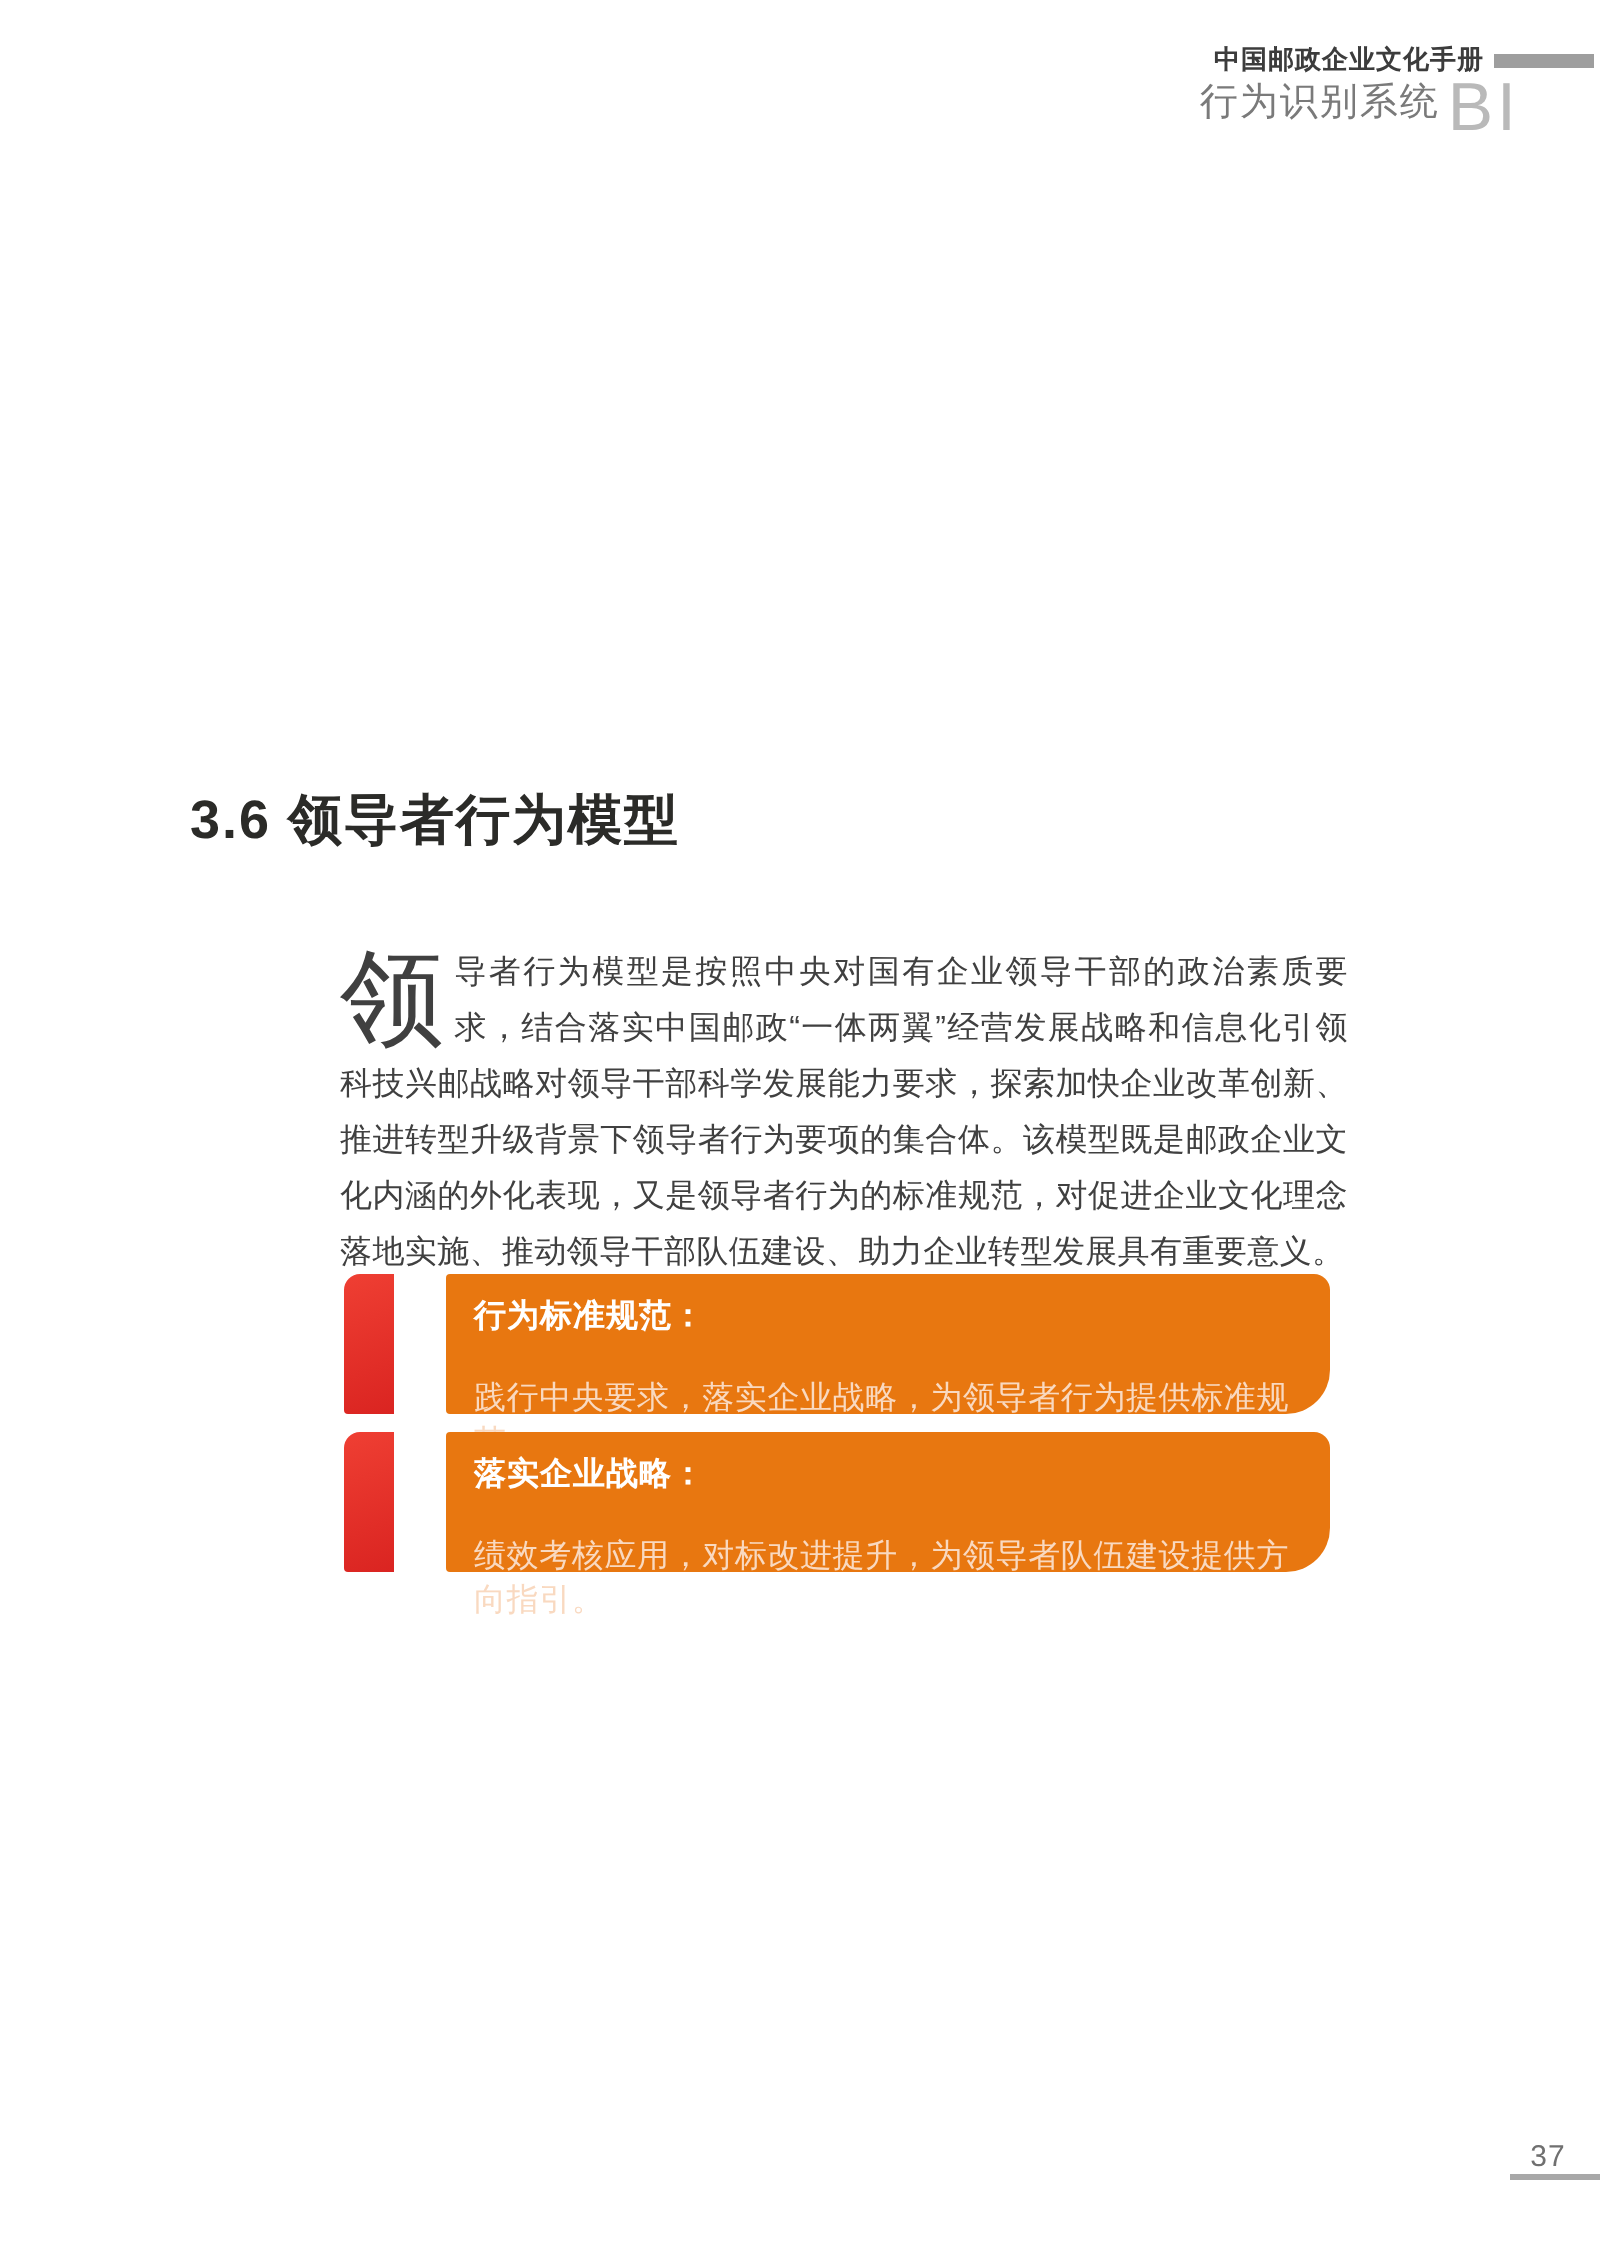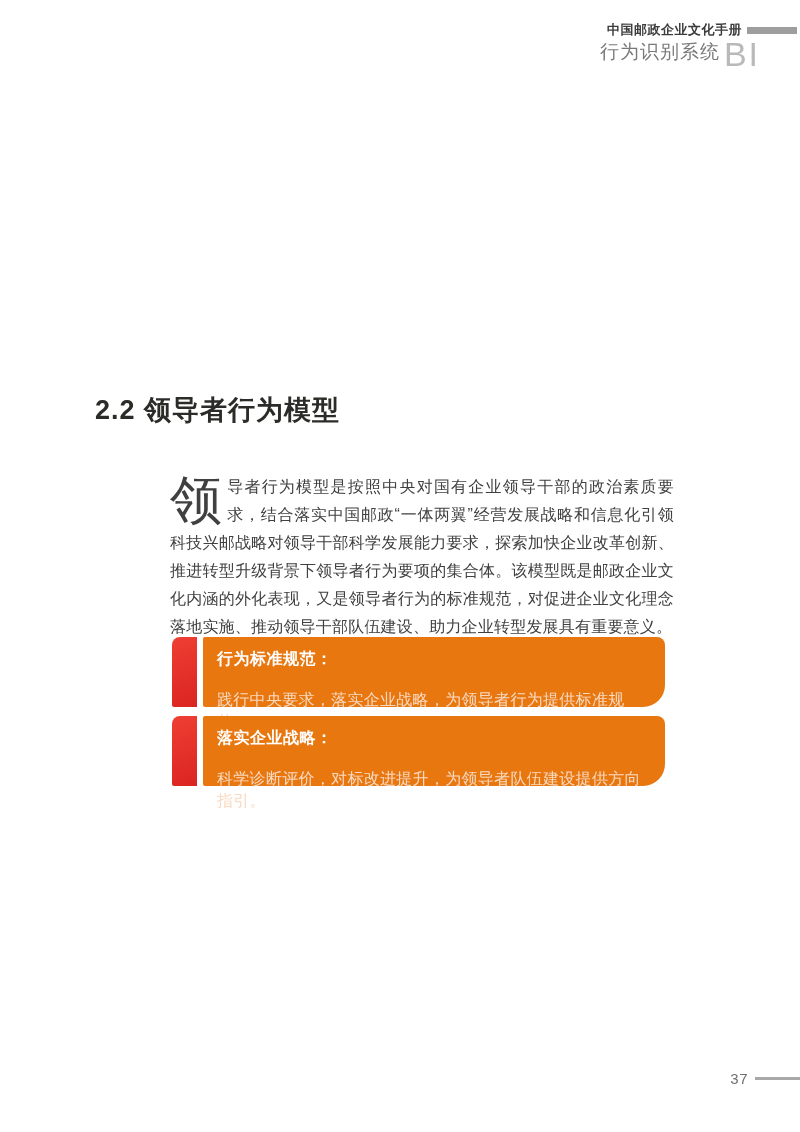--- a/index.html
+++ b/index.html
@@ -93,20 +93,21 @@
   
   .boxes {
     position: absolute;
     left: 172px; top: 637px;
     width: 493px;
   }
   .box-row {
     display: flex;
     margin-bottom: 9px;
     height: 70px;
+    gap: 20px;
   }
   .red-bar {
     width: 25px;
     height: 100%;
     flex: 0 0 25px;
     margin-right: 6px;
     background: linear-gradient(160deg, var(--red_light, #ef3f33) 0%, var(--red, #da2421) 100%);
     border-radius: 8px 0 0 2px;
   }
   .orange-box {
@@ -128,21 +129,21 @@
     font-size: 16px;
     color: var(--card_body, #f9d9c0);
     letter-spacing: 0.3px;
     line-height: 22px;
   }
 
   
   .page-footer {
     position: absolute;
     right: 0; top: 1070px;
-    display: flex; align-items: center;
+    display: flex; align-items: center; flex-direction: column;
   }
   .page-num {
     font-size: 15px;
     color: var(--footer_text, #707070);
     letter-spacing: 0.5px;
   }
   .page-line {
     display: inline-block;
     width: 45px; height: 3px;
     margin-left: 7px;
@@ -158,39 +159,39 @@
     <div class="h-row1">
       <span class="h-title">中国邮政企业文化手册</span>
       <span class="h-bar"></span>
     </div>
     <div class="h-row2">
       <span class="h-sys">行为识别系统</span>
       <span class="h-bi">BI</span>
     </div>
   </header>
 
-  <h1 class="sec-title">2.2 领导者行为模型</h1>
+  <h1 class="sec-title">3.6 领导者行为模型</h1>
 
   <p class="intro"><span class="dropcap">领</span><span>导者行为模型是按照中央对国有企业领导干部的政治素质要求，结合落实中国邮政“一体两翼”经营发展战略和信息化引领科技兴邮战略对领导干部科学发展能力要求，探索加快企业改革创新、推进转型升级背景下领导者行为要项的集合体。该模型既是邮政企业文化内涵的外化表现，又是领导者行为的标准规范，对促进企业文化理念落地实施、推动领导干部队伍建设、助力企业转型发展具有重要意义。</span></p>
 
   <div class="boxes">
 
     <div class="box-row">
       <div class="red-bar"></div>
       <div class="orange-box">
         <div class="box-title">行为标准规范：</div>
         <div class="box-body">践行中央要求，落实企业战略，为领导者行为提供标准规范。</div>
       </div>
     </div>
 
     <div class="box-row">
       <div class="red-bar"></div>
       <div class="orange-box">
         <div class="box-title">落实企业战略：</div>
-        <div class="box-body">科学诊断评价，对标改进提升，为领导者队伍建设提供方向指引。</div>
+        <div class="box-body">绩效考核应用，对标改进提升，为领导者队伍建设提供方向指引。</div>
       </div>
     </div>
 
 
   </div>
 
   <footer class="page-footer">
     <span class="page-num">37</span>
     <span class="page-line"></span>
   </footer>

